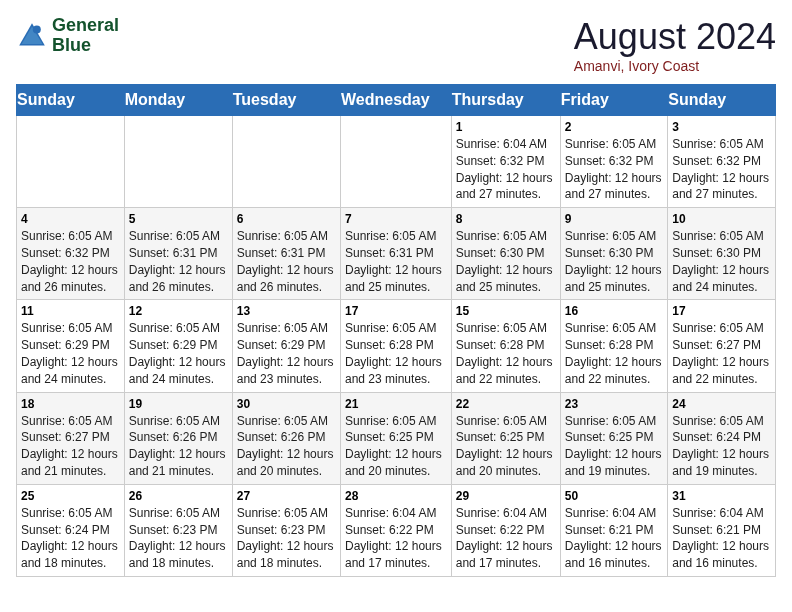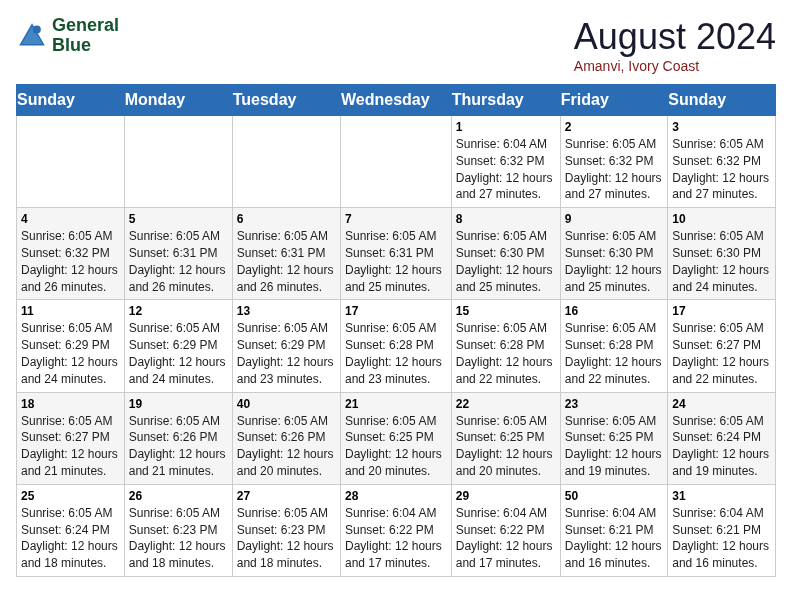--- a/index.html
+++ b/index.html
@@ -237,21 +237,21 @@
 Sunset: 6:27 PM
 Daylight: 12 hours and 21 minutes.</div>
         </td>
         <td>
           <span class="day-num">19</span>
           <div class="day-info" style="white-space: pre-line;">Sunrise: 6:05 AM
 Sunset: 6:26 PM
 Daylight: 12 hours and 21 minutes.</div>
         </td>
         <td>
-          <span class="day-num">40</span>
+          <span class="day-num">30</span>
           <div class="day-info" style="white-space: pre-line;">Sunrise: 6:05 AM
 Sunset: 6:26 PM
 Daylight: 12 hours and 20 minutes.</div>
         </td>
         <td>
           <span class="day-num">21</span>
           <div class="day-info" style="white-space: pre-line;">Sunrise: 6:05 AM
 Sunset: 6:25 PM
 Daylight: 12 hours and 20 minutes.</div>
         </td>

